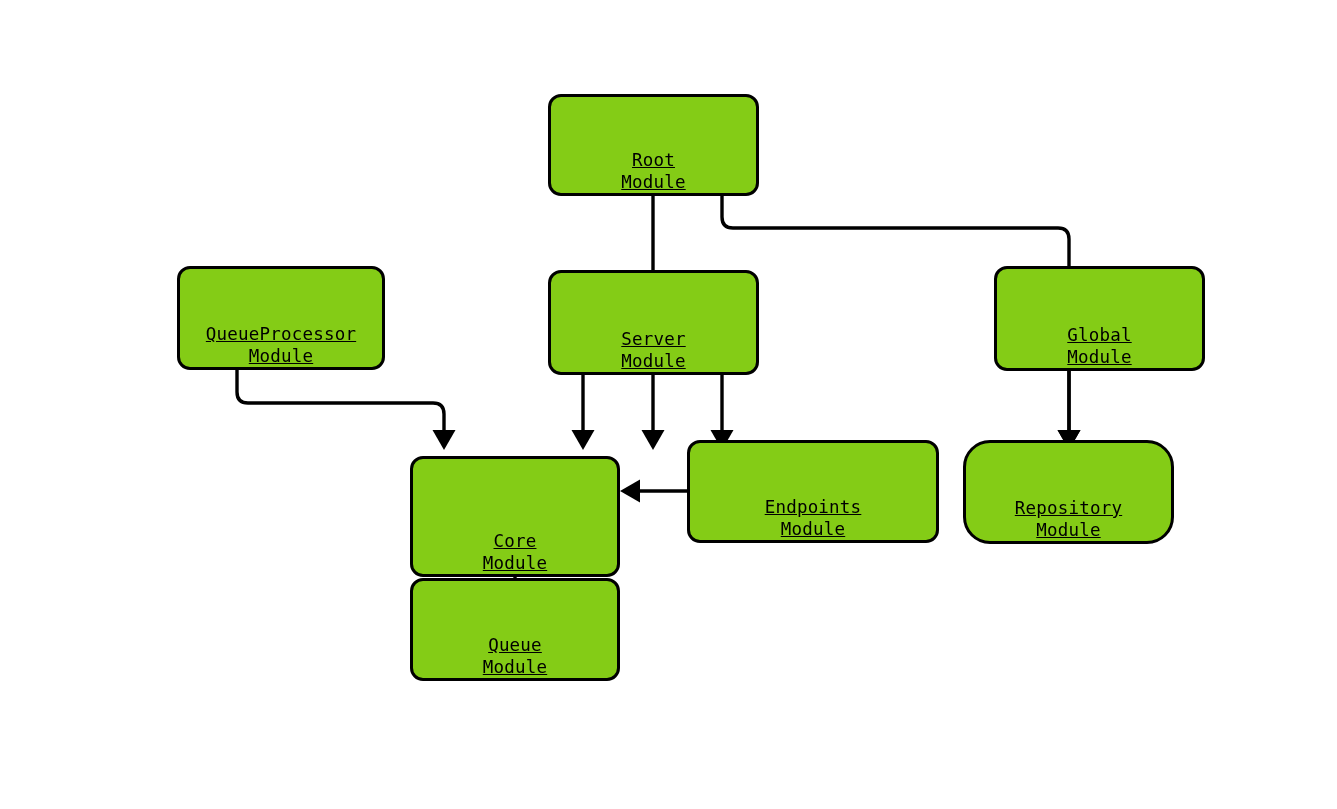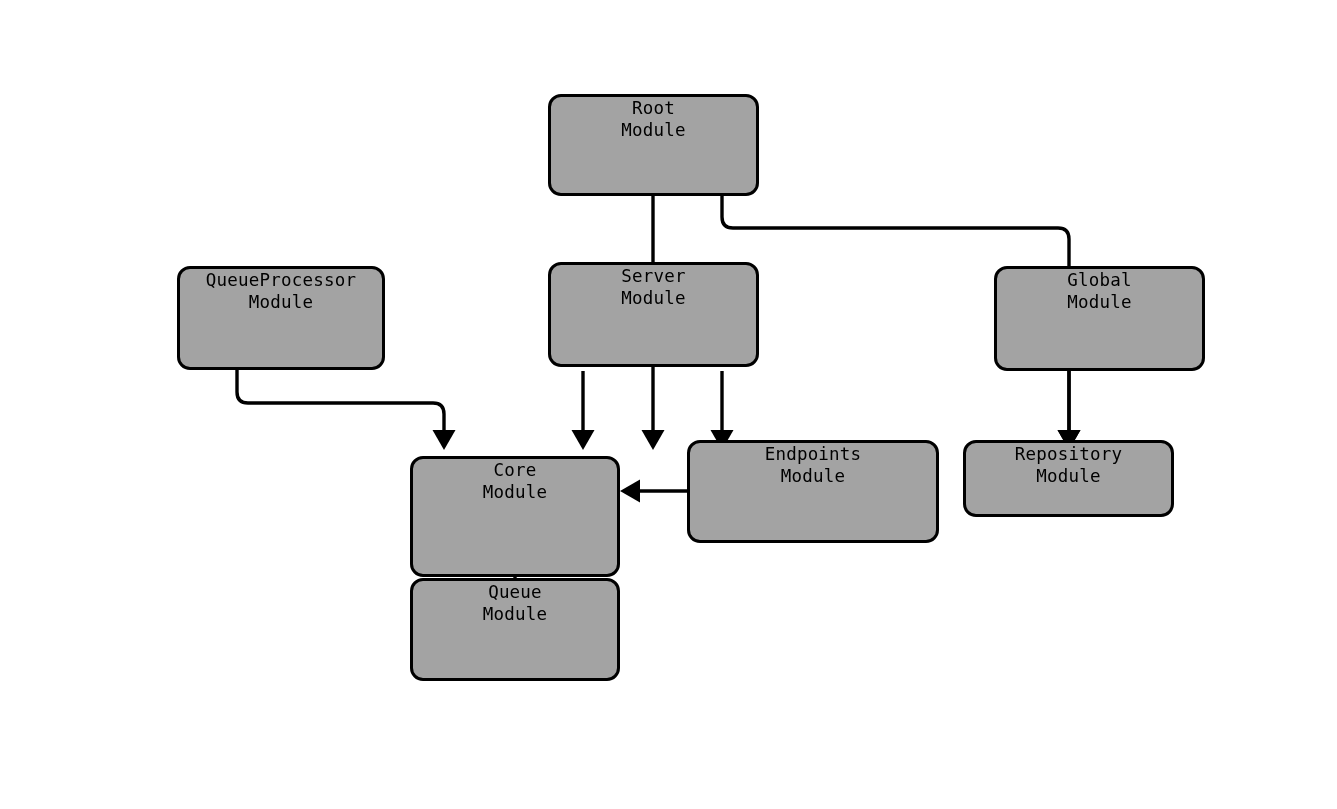--- a/index.html
+++ b/index.html
@@ -24,26 +24,27 @@
     left: 0;
     top: 0;
     width: 1337px;
     height: 809px;
   }
   .node {
     position: absolute;
     box-sizing: border-box;
     border: 3.4px solid #000000;
     border-radius: 13px;
-    background: #a3a3a3;
+    background: #84cc16;
     display: flex;
     flex-direction: column;
     align-items: center;
-    justify-content: flex-start;
+    justify-content: flex-end;
     z-index: 2;
+    text-decoration: underline;
   }
   .node-label {
     font-family: "DejaVu Sans Mono", "Liberation Mono", monospace;
     font-size: 17.5px;
     line-height: 22px;
     color: #000000;
     text-align: center;
     white-space: pre;
     letter-spacing: 0.2px;
     font-weight: 500;
@@ -104,41 +105,41 @@
   <div class="node" style="left:548px; top:94px; width:211px; height:102px;">
     <div class="node-label">Root
 Module</div>
   </div>
 
   <div class="node" style="left:133px; top:266px; width:208px; height:104px;margin-left:44px;">
     <div class="node-label">QueueProcessor
 Module</div>
   </div>
 
-  <div class="node" style="left:548px; top:262px; width:211px; height:105px;">
+  <div class="node" style="left:548px; top:270px; width:211px; height:105px;">
     <div class="node-label">Server
 Module</div>
   </div>
 
   <div class="node" style="left:963px; top:266px; width:211px; height:105px;margin-left:31px;">
     <div class="node-label">Global
 Module</div>
   </div>
 
   <div class="node" style="left:410px; top:456px; width:210px; height:121px;">
     <div class="node-label">Core
 Module</div>
   </div>
 
   <div class="node" style="left:687px; top:440px; width:252px; height:103px;">
     <div class="node-label">Endpoints
 Module</div>
   </div>
 
-  <div class="node" style="left:963px; top:440px; width:211px; height:77px;">
+  <div class="node" style="left:963px; top:440px; width:211px; height:104px;border-radius:27px;">
     <div class="node-label">Repository
 Module</div>
   </div>
 
   <div class="node" style="left:410px; top:578px; width:210px; height:103px;">
     <div class="node-label">Queue
 Module</div>
   </div>
 
 </div>

